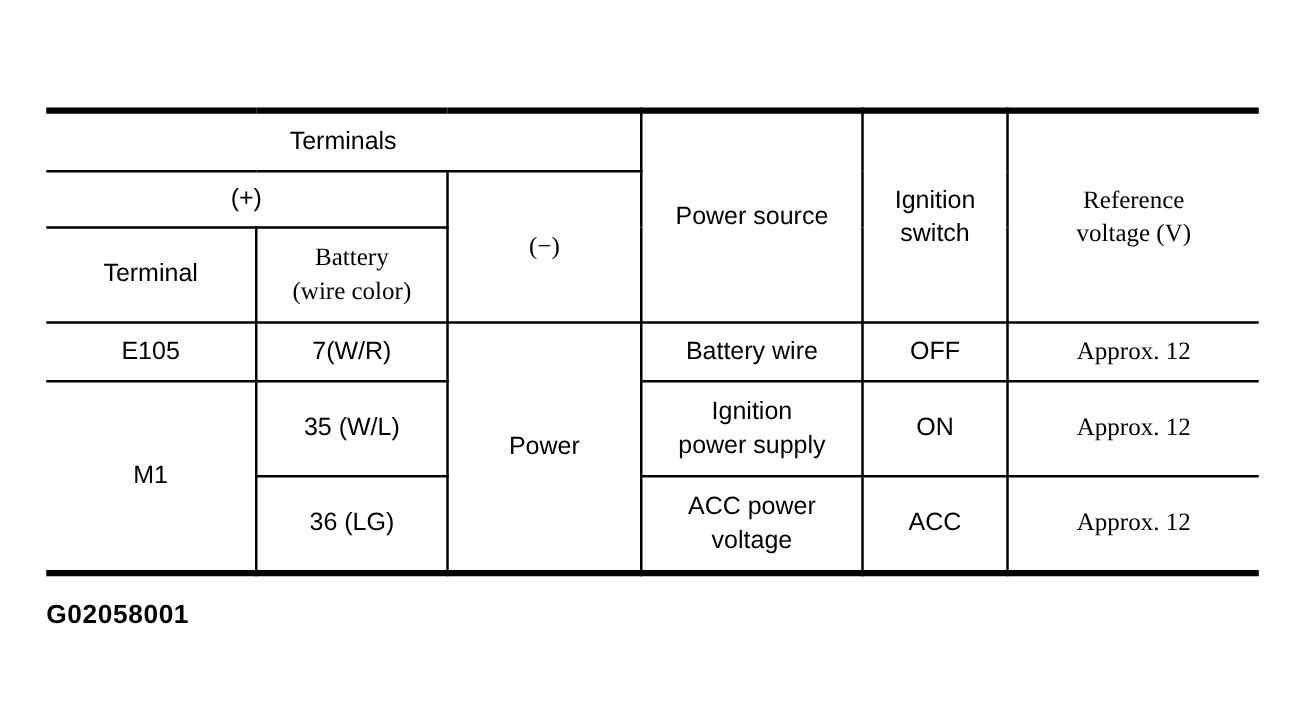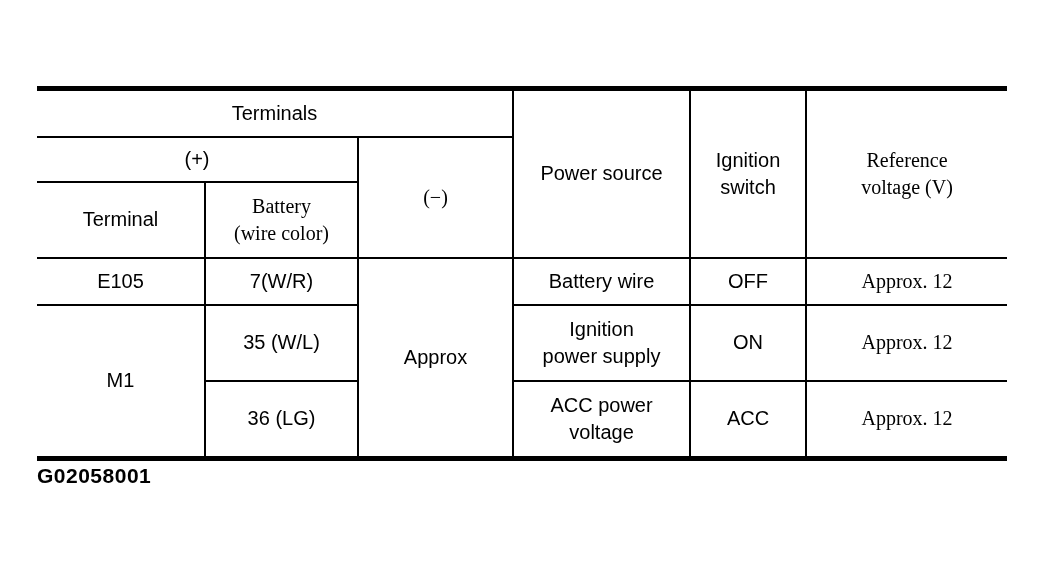--- a/index.html
+++ b/index.html
@@ -35,21 +35,21 @@
     line-height: 1.35;
     white-space: pre-line;
     padding: 2px 8px;
     overflow: hidden;
   }
   table.spec-table tr td:first-child { border-left: none; }
   table.spec-table tr td:last-child  { border-right: none; font-family: Liberation Serif, serif; }
   .caption {
     position: absolute;
     left: 37px;
-    top: 449px;
+    top: 465px;
     font-size: 21px;
     font-weight: bold;
     letter-spacing: 0.5px;
   }
 </style>
 </head>
 <body>
 
 <div class="sheet">
 
@@ -76,21 +76,21 @@
         <td rowspan="2">(−)</td>
       </tr>
       <tr style="height:76px">
         <td>Terminal</td>
         <td>Battery
 (wire color)</td>
       </tr>
       <tr style="height:47px">
         <td>E105</td>
         <td>7(W/R)</td>
-        <td rowspan="3">Approx</td>
+        <td rowspan="3">Power</td>
         <td>Battery wire</td>
         <td>OFF</td>
         <td>Approx. 12</td>
       </tr>
       <tr style="height:76px">
         <td rowspan="2">M1</td>
         <td>35 (W/L)</td>
         <td>Ignition
 power supply</td>
         <td>ON</td>

